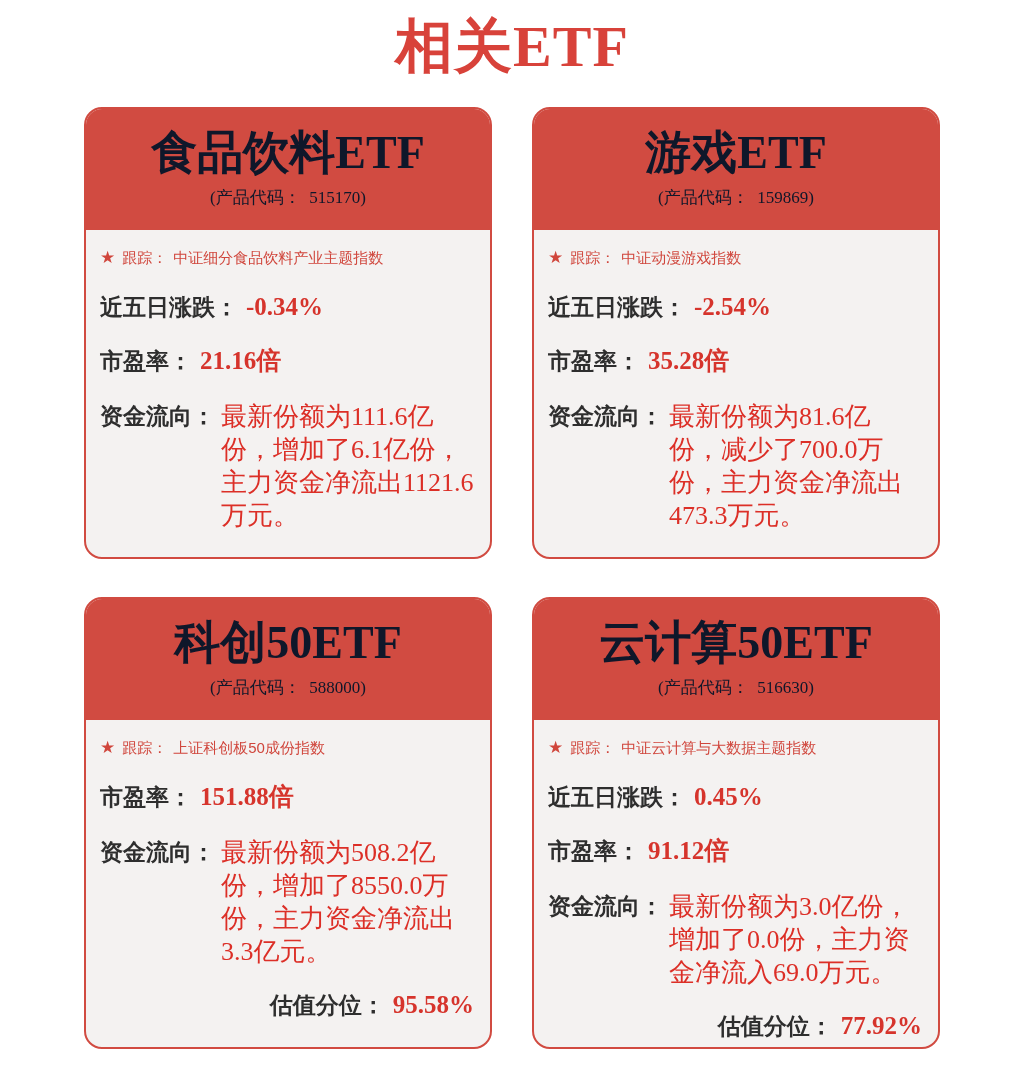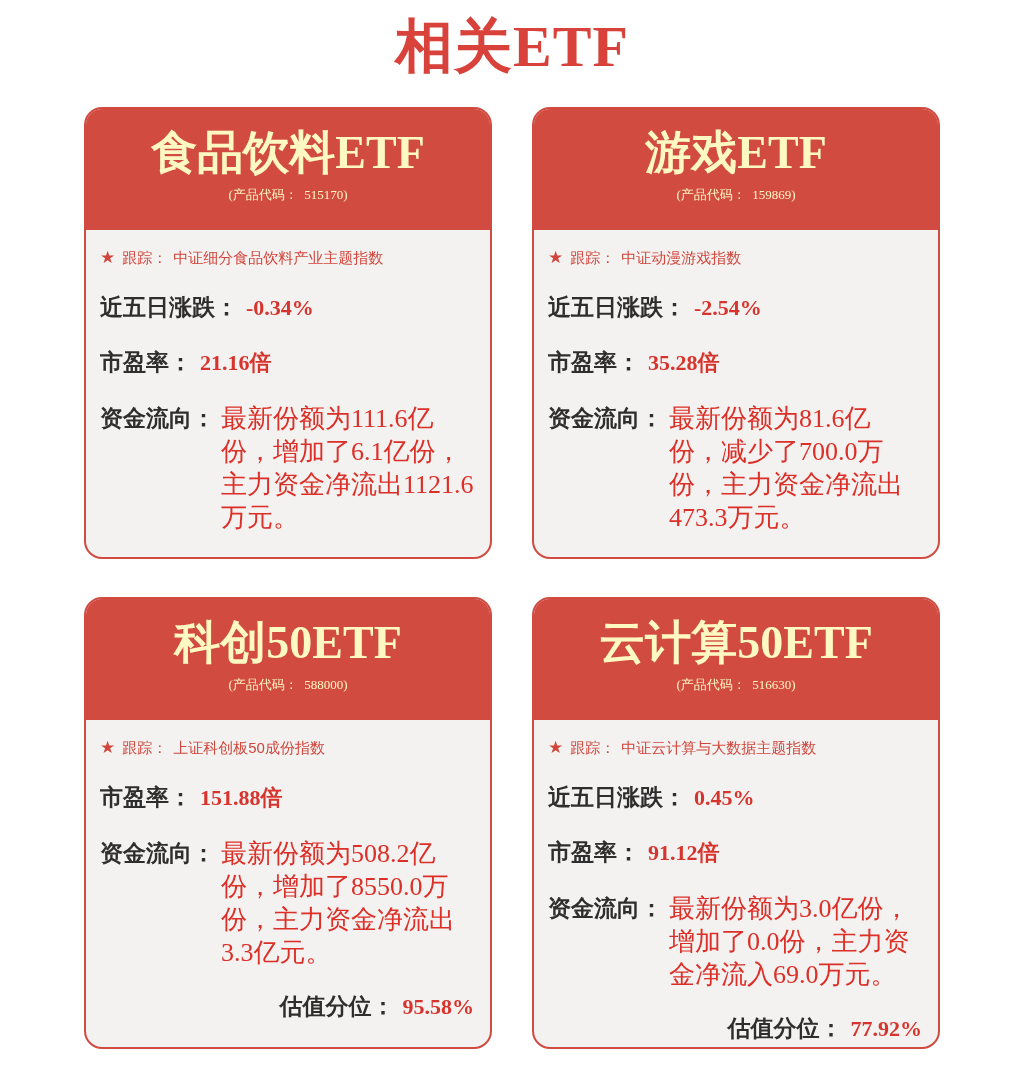--- a/index.html
+++ b/index.html
@@ -37,34 +37,34 @@
   }
   .card{
     height:452px;
     border:2px solid var(--accent);
     border-radius:18px;
     background:var(--body-bg);
     overflow:hidden;
   }
   .card-header{
     background:var(--accent);
-    color:#fef9c3;
+    color:#0f172a;
     text-align:center;
     height:121px;
     padding-top:16px;
   }
   .card-name{
     font-size:46px;
     font-weight:bold;
     line-height:1.2;
     font-family:"Liberation Serif","Liberation Sans",sans-serif;
   }
   .card-code{
     margin-top:6px;
-    font-size:13px;
+    font-size:17px;
     font-family:"Liberation Serif","Liberation Sans",sans-serif;
   }
   .card-code span{white-space:pre;}
   .card-body{
     padding:18px 16px 0 14px;
   }
   .track-row{
     color:var(--track-red);
     font-size:15px;
     line-height:20px;
@@ -77,21 +77,21 @@
     line-height:30px;
   }
   .stat-label{
     font-weight:bold;
     color:var(--label-ink);
   }
   .stat-value{
     margin-left:8px;
     color:var(--value-red);
     font-weight:bold;
-    font-size:22px;
+    font-size:25px;
     font-family:"Liberation Serif","Liberation Sans",sans-serif;
   }
   .flow-row{
     margin-top:24px;
     display:flex;
     align-items:flex-start;
   }
   .flow-label{
     flex:0 0 auto;
     font-weight:bold;

